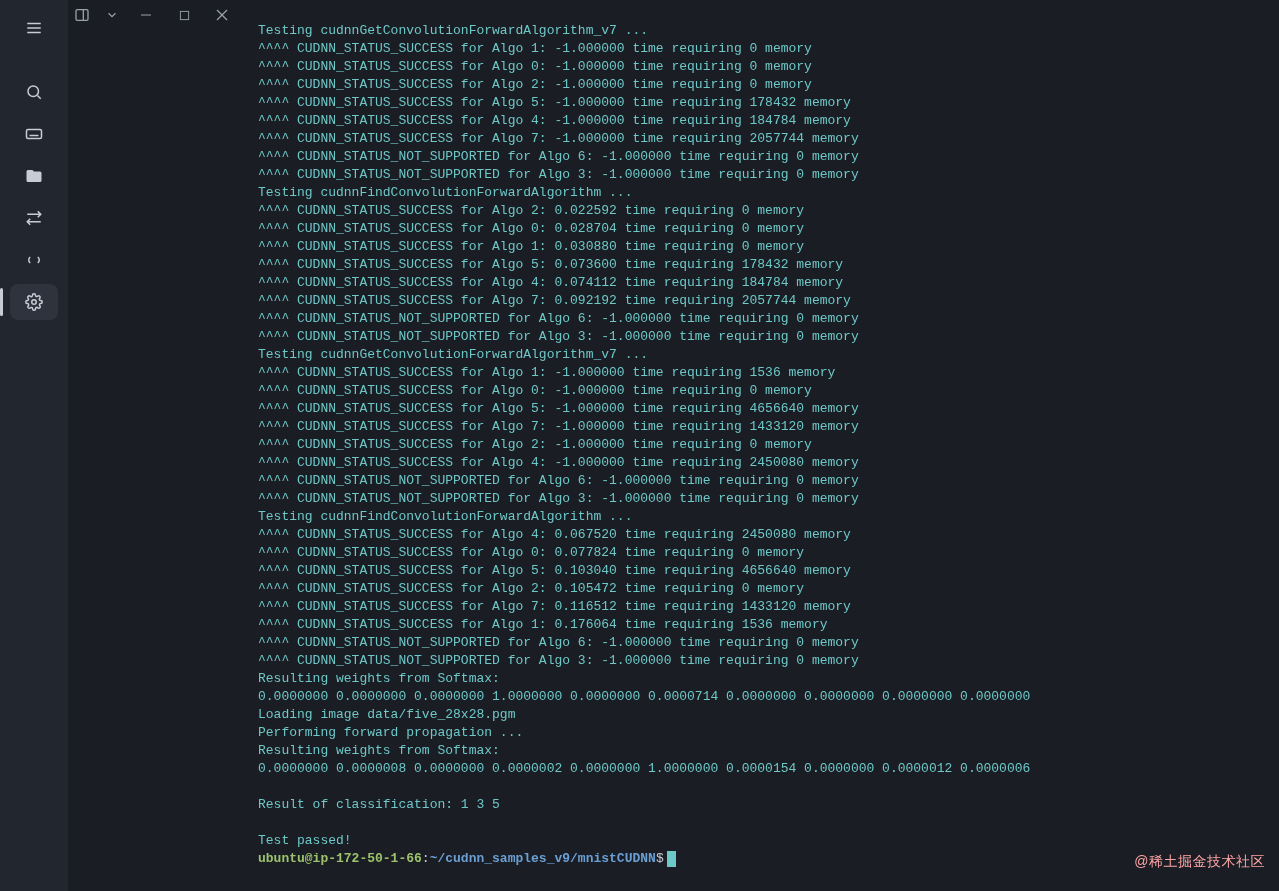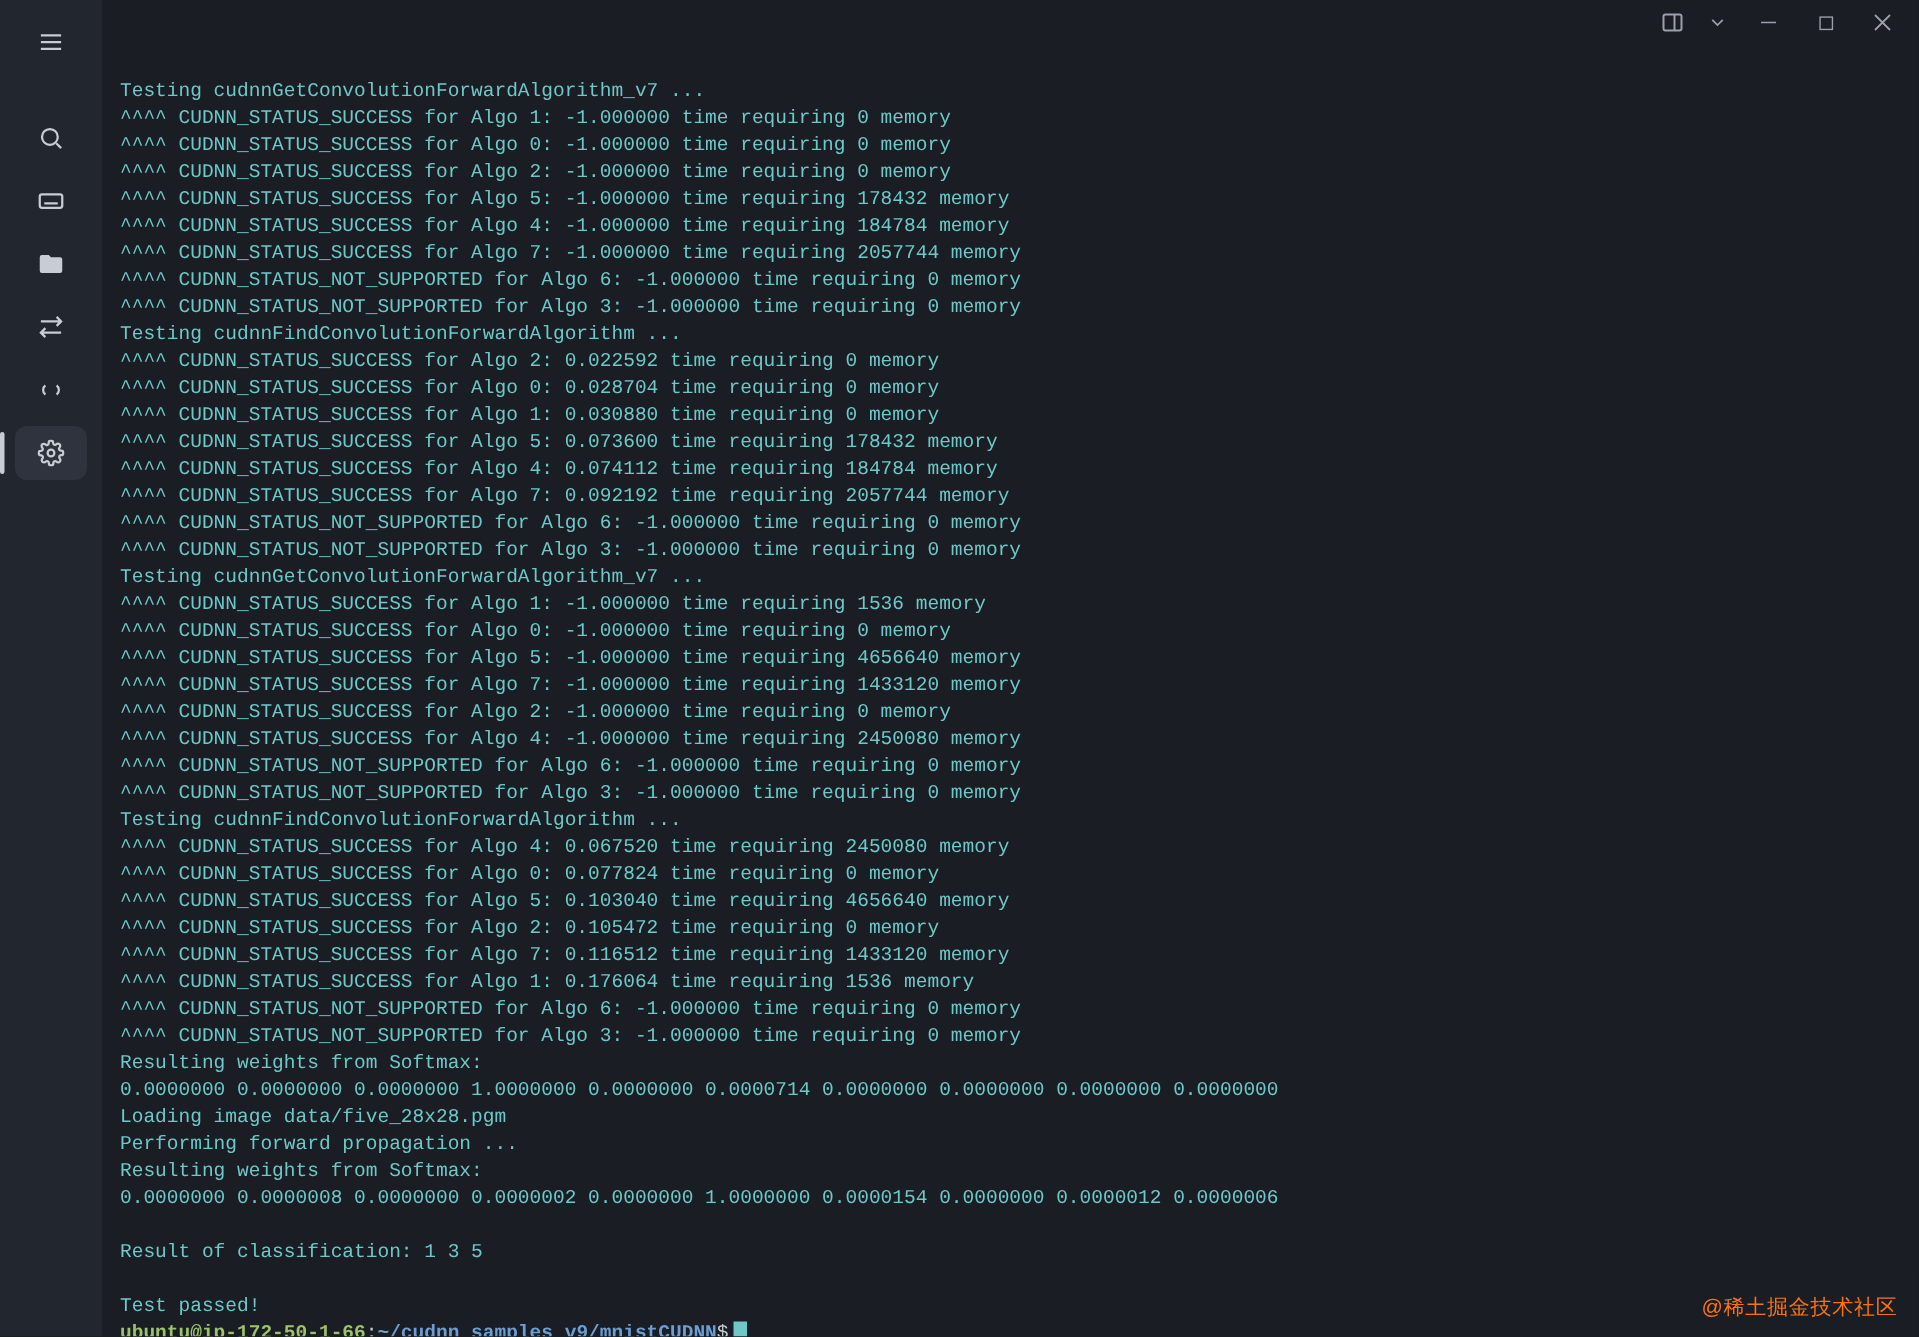--- a/index.html
+++ b/index.html
@@ -2,33 +2,33 @@
 <html><head>
 <meta charset="utf-8">
 <style>
   * { margin: 0; padding: 0; box-sizing: border-box; }
   html, body { width: 1279px; height: 891px; overflow: hidden; background: #1a1d23; font-family: ui-monospace, 'SFMono-Regular', Consolas, 'Liberation Mono', Menlo, monospace; color: #c8ccd4; }
   .app { display: flex; width: 100%; height: 100%; }
   .sidebar { width: 68px; min-width: 68px; background: #22262e; display: flex; flex-direction: column; align-items: center; padding-top: 10px; gap: 6px; position: relative; }
   .sidebar-item { width: 48px; height: 36px; display: flex; align-items: center; justify-content: center; border-radius: 8px; cursor: pointer; color: #c8ccd4; }
   .sidebar-item.active { background: #2e333d; }
   .sidebar-item.active::before { content: ""; position: absolute; left: 0; width: 3px; height: 28px; background: #c8ccd4; border-radius: 2px; }
-  .main { flex: 1; display: flex; flex-direction: column; background: #1a1d23; position: relative; }
+  .main { flex: 1; display: flex; background: #1a1d23; position: relative; }
   .titlebar { height: 30px; min-height: 30px; display: flex; justify-content: flex-end; align-items: center; gap: 2px; padding-right: 6px; }
   .tb-btn { width: 36px; height: 30px; display: flex; align-items: center; justify-content: center; cursor: pointer; color: #9aa0ac; }
   .tb-icon { width: 28px; height: 30px; display:flex; align-items:center; justify-content:center; color:#9aa0ac; }
   .terminal { flex: 1; padding: 4px 12px 12px 12px; font-size: 13px; line-height: 18.0px; white-space: pre; overflow: hidden; color: #6ec8c8; }
   .term-line { display: block; }
   .prompt { display: flex; align-items:center; }
   .p-user { color: #9cc36b; font-weight: bold; }
   .p-colon { color: #c8ccd4; }
   .p-path { color: #6b9fd4; font-weight: bold; }
   .p-dollar { color: #c8ccd4; }
   .cursor-block { display:inline-block; width:9px; height:16px; background:#6ec8c8; margin-left:3px; vertical-align:middle; }
-  .watermark { position: absolute; right: 14px; bottom: 10px; color: #f97316; font-size: 14px; font-family: sans-serif; letter-spacing: 0.5px; pointer-events: none; }
+  .watermark { position: absolute; right: 14px; bottom: 20px; color: #fca5a5; font-size: 14px; font-family: sans-serif; letter-spacing: 0.5px; pointer-events: none; }
   svg { display:block; }
 </style>
 </head>
 <body>
 
 <div class="app">
 
   <div class="sidebar">
     <div class="sidebar-item">
       <span>

